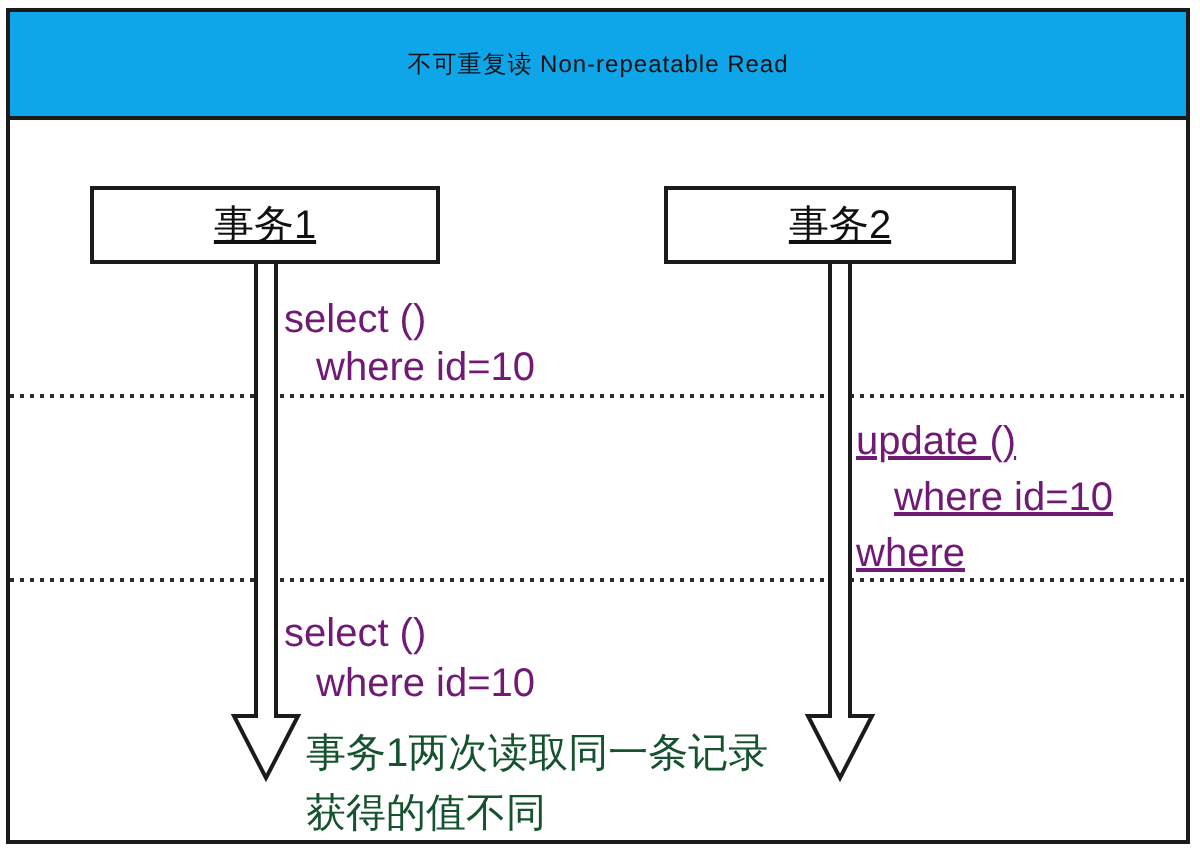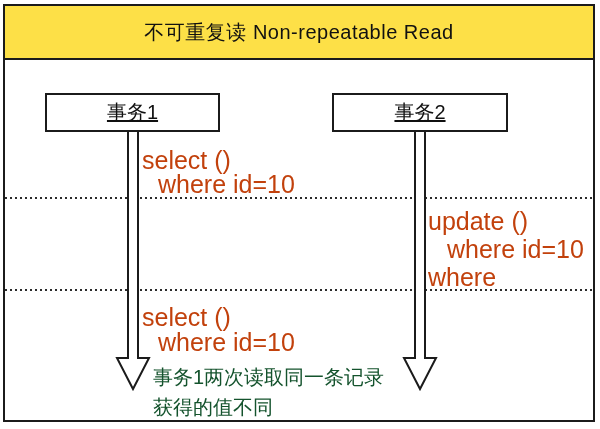--- a/index.html
+++ b/index.html
@@ -17,26 +17,26 @@
     left: 3px;
     top: 4px;
     width: 588px;
     height: 414px;
     border: 2px solid #1b1b1b;
     background: #ffffff;
     box-sizing: content-box;
   }
   .title-bar {
     height: 52px;
-    background: #fde047;
+    background: #0ea5e9;
     border-bottom: 2px solid #1b1b1b;
     display: flex;
     align-items: center;
     justify-content: center;
-    font-size: 20px;
+    font-size: 12px;
     letter-spacing: 0.5px;
     color: #111111;
   }
   .canvas {
     position: relative;
     width: 588px;
     height: 360px;
     background: #ffffff;
   }
   .dotted-line {
@@ -63,27 +63,27 @@
     background: #ffffff;
     display: flex;
     align-items: center;
     justify-content: center;
     font-size: 20px;
   }
   .tx-box.tx1 { left: 40px;  width: 171px; text-decoration: underline; }
   .tx-box.tx2 { left: 327px; width: 172px; text-decoration: underline; }
   .op-block {
     position: absolute;
-    font-size: 25px;
+    font-size: 20px;
     line-height: 25px;
     white-space: nowrap;
-    color: #c2410c;
+    color: #701a75;
   }
   .op-block.tx1-first  { left: 137px; top: 88px; line-height: 24px; }
-  .op-block.tx2-update { left: 423px; top: 147px; line-height: 28px; }
+  .op-block.tx2-update { left: 423px; top: 147px; line-height: 28px; text-decoration: underline; }
   .op-block.tx1-second { left: 137px; top: 245px; }
   .op-line.indent-16 { padding-left: 16px; }
   .op-line.indent-19 { padding-left: 19px; }
   .annotation {
     position: absolute;
     left: 148px;
     top: 302px;
     font-size: 20px;
     line-height: 30px;
     color: #14532d;

